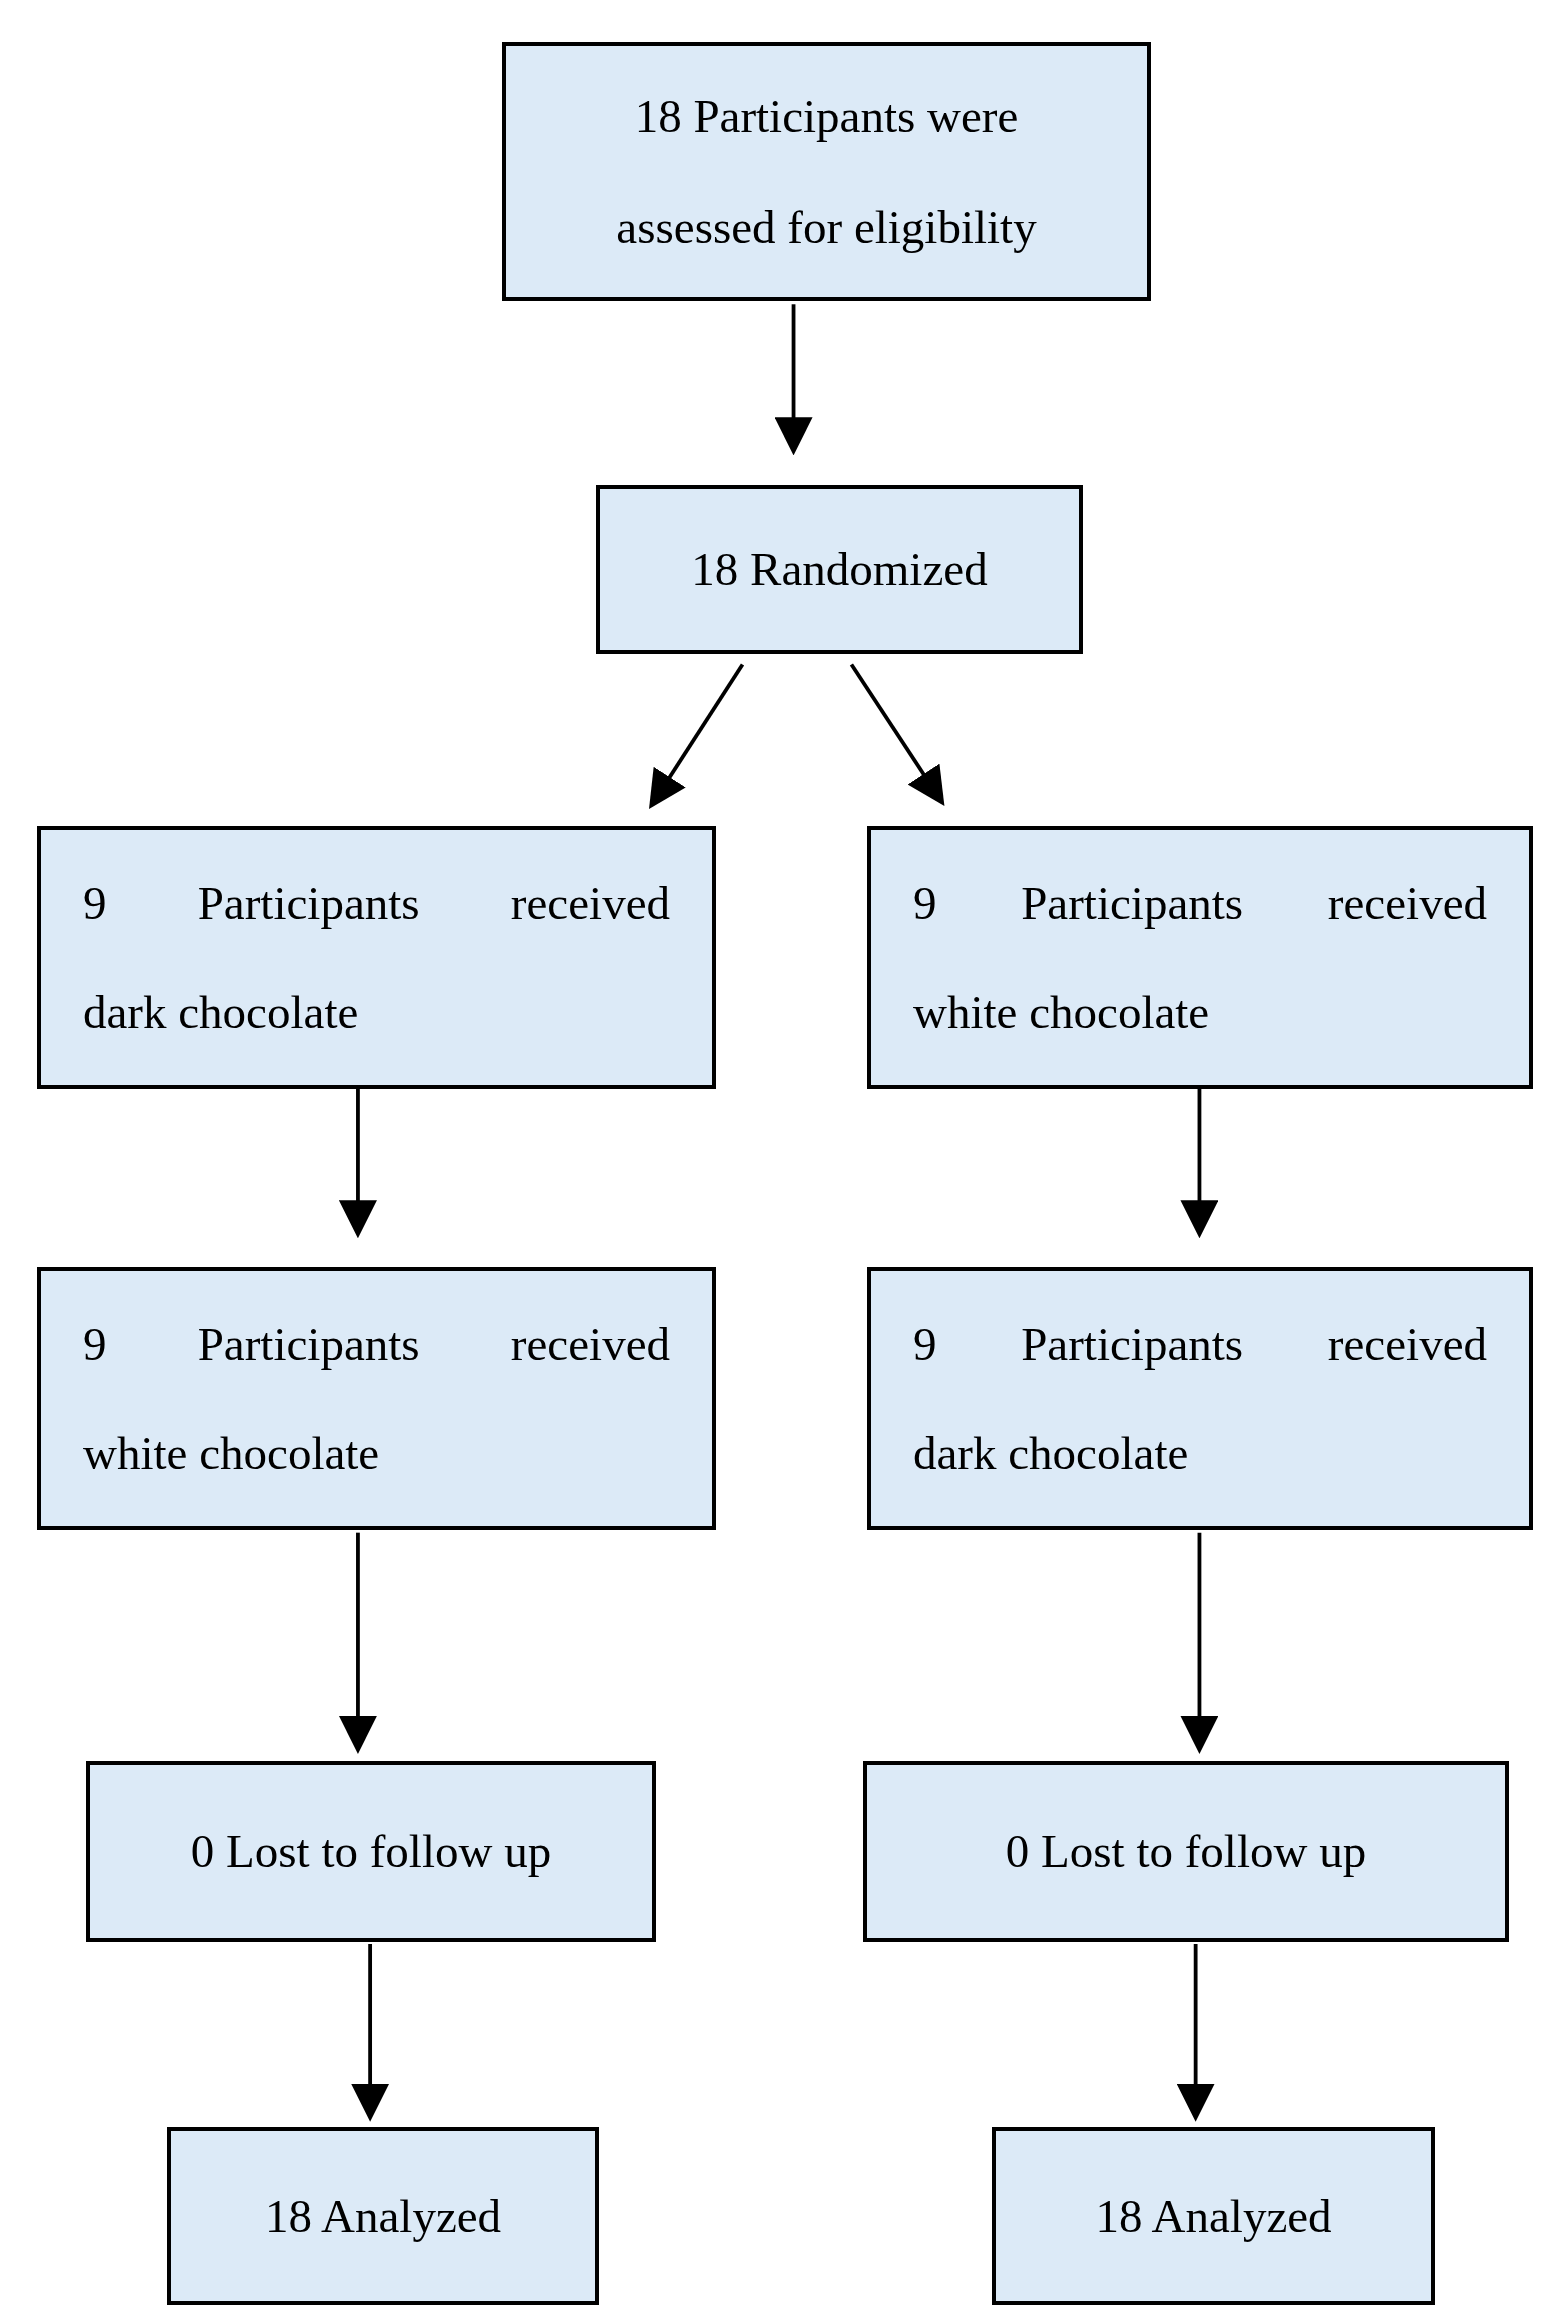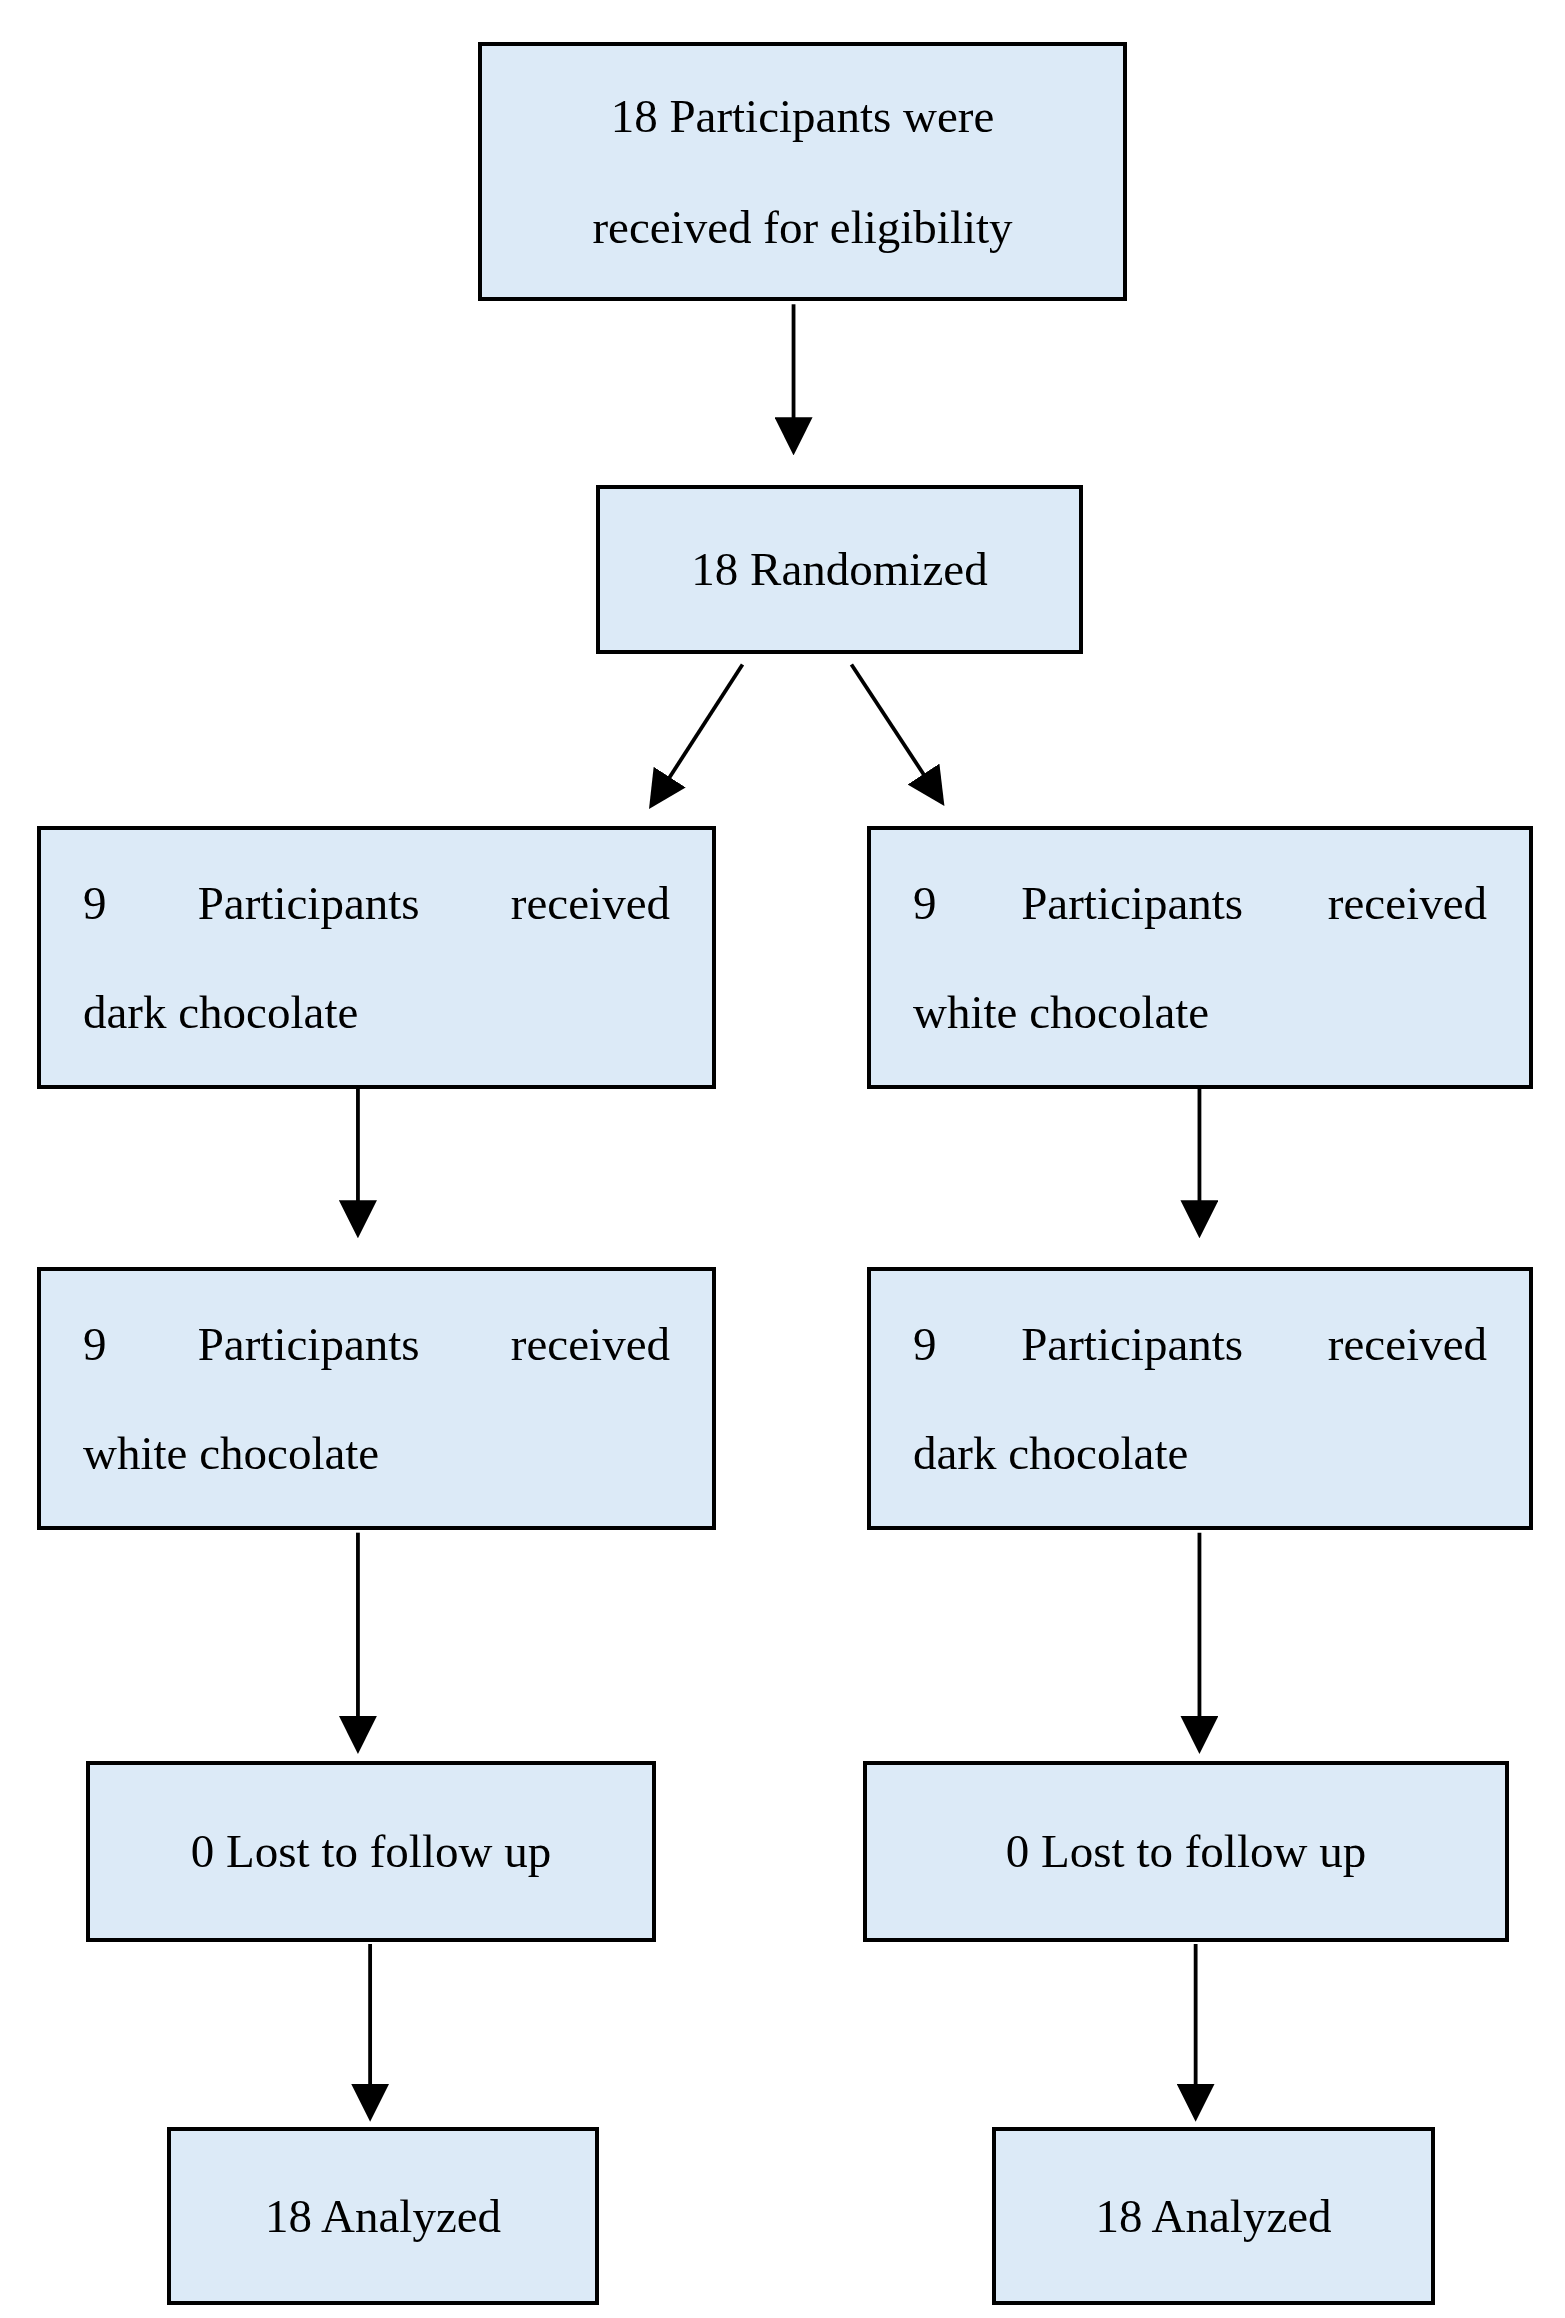--- a/index.html
+++ b/index.html
@@ -34,21 +34,21 @@
   }
   .box.two-line{gap:57px;}
   .box.flow{
     align-items:stretch;
     text-align:left;
     padding:0 42px;
     gap:55px;
   }
   .jline{display:flex;flex-direction:row;justify-content:space-between;align-items:baseline;}
   
-  .pos-eligibility{left:478px;top:42px;width:649px;height:259px;}
+  .pos-eligibility{left:502px;top:42px;width:649px;height:259px;}
   .pos-randomized{left:596px;top:472px;width:487px;height:169px;margin-top:13px;}
   .pos-left-p1{left:37px;top:826px;width:679px;height:263px;}
   .pos-right-p1{left:867px;top:826px;width:666px;height:263px;}
   .pos-left-p2{left:37px;top:1267px;width:679px;height:263px;}
   .pos-right-p2{left:867px;top:1267px;width:666px;height:263px;}
   .pos-left-lost{left:86px;top:1761px;width:570px;height:181px;}
   .pos-right-lost{left:863px;top:1761px;width:646px;height:181px;}
   .pos-left-analyzed{left:167px;top:2127px;width:432px;height:178px;}
   .pos-right-analyzed{left:992px;top:2127px;width:443px;height:178px;}
 </style>
@@ -69,21 +69,21 @@
     <line x1="470" y1="1428" x2="470" y2="1578" stroke="var(--line-color)" stroke-width="5" marker-end="url(#ah)"></line>
     <line x1="1575" y1="1428" x2="1575" y2="1578" stroke="var(--line-color)" stroke-width="5" marker-end="url(#ah)"></line>
     <line x1="470" y1="2012" x2="470" y2="2255" stroke="var(--line-color)" stroke-width="5" marker-end="url(#ah)"></line>
     <line x1="1575" y1="2012" x2="1575" y2="2255" stroke="var(--line-color)" stroke-width="5" marker-end="url(#ah)"></line>
     <line x1="486" y1="2552" x2="486" y2="2738" stroke="var(--line-color)" stroke-width="5" marker-end="url(#ah)"></line>
     <line x1="1570" y1="2552" x2="1570" y2="2738" stroke="var(--line-color)" stroke-width="5" marker-end="url(#ah)"></line>
   </svg>
 
   <div class="box two-line pos-eligibility">
     <div>18 Participants were</div>
-    <div>received for eligibility</div>
+    <div>assessed for eligibility</div>
   </div>
 
   <div class="box pos-randomized">
     <div>18 Randomized</div>
   </div>
 
   <div class="box flow pos-left-p1">
     <div class="jline">
       <span>9</span>
       <span>Participants</span>

